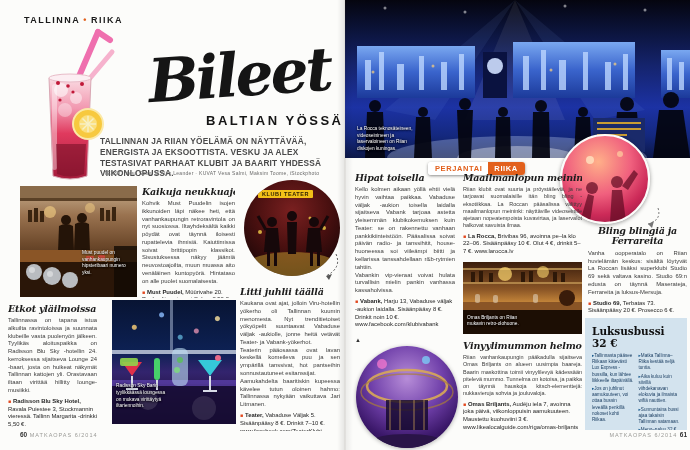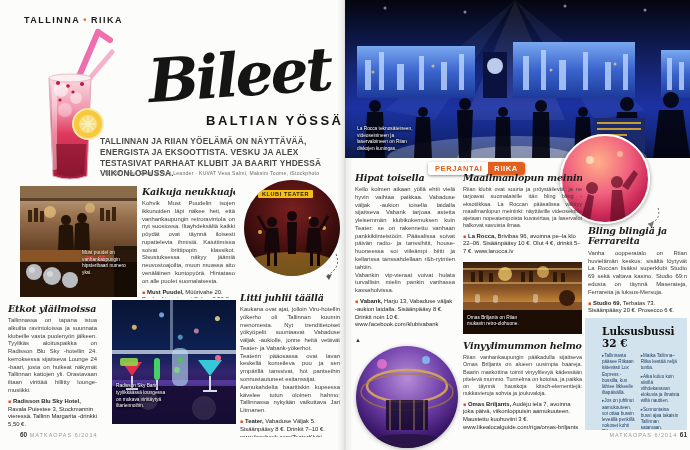--- a/index.html
+++ b/index.html
@@ -9,21 +9,21 @@
   
   .kicker{font-size:9px;font-weight:bold;letter-spacing:1.5px;color:#1a1a1a;}
   .kicker .dot{color:#e2601c;padding:0 3px;}
   .title-script{font-family:"DejaVu Serif",serif;font-style:italic;font-weight:bold;
                 font-size:60px;color:#151515;letter-spacing:-3px;transform:rotate(-4deg);}
   .title-sub{font-size:13px;font-weight:bold;letter-spacing:2.5px;color:#151515;}
   .intro{font-size:8.3px;font-weight:bold;line-height:1.3;letter-spacing:.2px;color:#4a4a4a;}
   .byline{font-size:5px;color:#6a6a6a;letter-spacing:.3px;}
   .shead{font-family:"DejaVu Serif",serif;font-style:italic;font-weight:bold;font-size:9.5px;
          letter-spacing:-.2px;color:#1c1c1c;margin:0 0 3px 0;white-space:nowrap;}
-  .shead.wrap{white-space:normal;line-height:1.1;}
+  .shead.wrap{white-space:normal;line-height:1.1;text-align:center;}
   .btxt{font-size:5.9px;line-height:1.32;color:#3b3b3b;text-align:justify;white-space:pre-line;}
   .col5 .btxt,.col5b .btxt{font-size:5.5px;}
   .listing{font-size:5.9px;line-height:1.32;color:#1f1f1f;margin-top:3px;}
   .listing .sq{color:#e2471d;font-size:5px;margin-right:2px;}
   .col{overflow:hidden;}
   .pcap{position:absolute;color:#fff;font-size:4.8px;line-height:1.4;
         text-shadow:0 0 2px rgba(0,0,0,.9),0 1px 2px rgba(0,0,0,.8);}
   .footer{font-size:5.5px;color:#9a9a96;letter-spacing:1px;}
   .footer b{color:#333;font-size:6.5px;letter-spacing:0;}
   
@@ -47,21 +47,21 @@
   .ph-omas{background:linear-gradient(180deg,#3a1d0c 0%,#8a5526 38%,#c08238 55%,#5a3012 78%,#271204 100%);}
   .ph-pink{background:radial-gradient(circle at 42% 30%,#ffb089 0%,#f0607e 42%,#cc2a58 68%,#7e1038 100%);
            border:2px solid #fcfcfa;box-shadow:0 1px 4px rgba(0,0,0,.4);}
   .ph-purple{background:radial-gradient(circle at 50% 32%,#b78dd8 0%,#7040aa 42%,#3a1768 72%,#1e0a3a 100%);
              box-shadow:0 1px 4px rgba(0,0,0,.3);}
   .teater-label{position:absolute;left:14px;top:10px;background:#f2c018;color:#2a1c00;
                 font-size:5.5px;font-weight:bold;letter-spacing:.6px;padding:1px 4px;border-radius:1px;}
   .fold{position:absolute;left:337px;top:0;width:16px;height:450px;pointer-events:none;
         background:linear-gradient(90deg,transparent,rgba(0,0,0,.08) 42%,rgba(60,50,40,.18) 50%,rgba(0,0,0,.06) 58%,transparent);}
   
-  .luxbox{background:#d3e3ee;padding:7px 7px 6px 17px;box-sizing:border-box;overflow:hidden;}
+  .luxbox{background:#d3e3ee;padding:7px 7px 6px 7px;box-sizing:border-box;overflow:hidden;}
   .luxbox h3{font-family:"DejaVu Serif",serif;font-size:10.5px;font-weight:bold;color:#101010;margin:0 0 4px 0;}
   .luxcols{display:flex;gap:5px;}
   .luxcols .c{flex:1;font-size:4.6px;line-height:1.35;color:#1c3f63;}
   .busfact{margin-bottom:2px;}
   .busfact::before{content:"\25B8 ";color:#16588c;font-size:4.6px;}
   .conn{position:absolute;pointer-events:none;}
 </style>
 </head>
 <body>
 
@@ -225,21 +225,21 @@
       </g>
     </svg>
     <div class="teater-label">KLUBI TEATER</div>
   </div>
 
   <svg class="conn" style="left:312px;top:252px;" width="30" height="32">
     <path d="M24,2 Q30,16 14,24" fill="none" stroke="#555" stroke-width="1" stroke-dasharray="2,2"></path>
     <path d="M14,24 L20,22 L17,28 Z" fill="#555"></path>
   </svg>
 
-  <div class="abs col" style="left:240px;top:292px;width:100px;height:145px;">
+  <div class="abs col" style="left:240px;top:286px;width:100px;height:145px;">
     <h2 class="shead">Litti juhlii täällä</h2>
     <div class="btxt">Kaukana ovat ajat, jolloin Viru-hotellin yökerho oli Tallinnan kuumin menomesta. Nyt trenditietoiset yökyöpelit suuntaavat Vabaduse väljak -aukiolle, jonne heitä vetävät Teater- ja Vabank-yökerhot.
 Teaterin pääosassa ovat lavan keskellä komeileva puu ja sen ympärillä tanssivat, hot pantseihin sonnustautuneet esitanssijat.
 Aamukahdelta baaritiskin kupeessa kävelee tutun oloinen hahmo: Tallinnassa nykyään vaikuttava Jari Litmanen.</div>
     <div class="listing"><span class="sq">■</span><b>Teater,</b><span> Vabaduse Väljak 5. Sisäänpääsy 8 €. Drinkit 7–10 €. www.facebook.com/TeaterKlubi</span></div>
   </div>
 
   <div class="abs footer" style="left:20px;top:431px;">
     <b>60</b>&nbsp;<span>MATKAOPAS 6/2014</span>
   </div>

